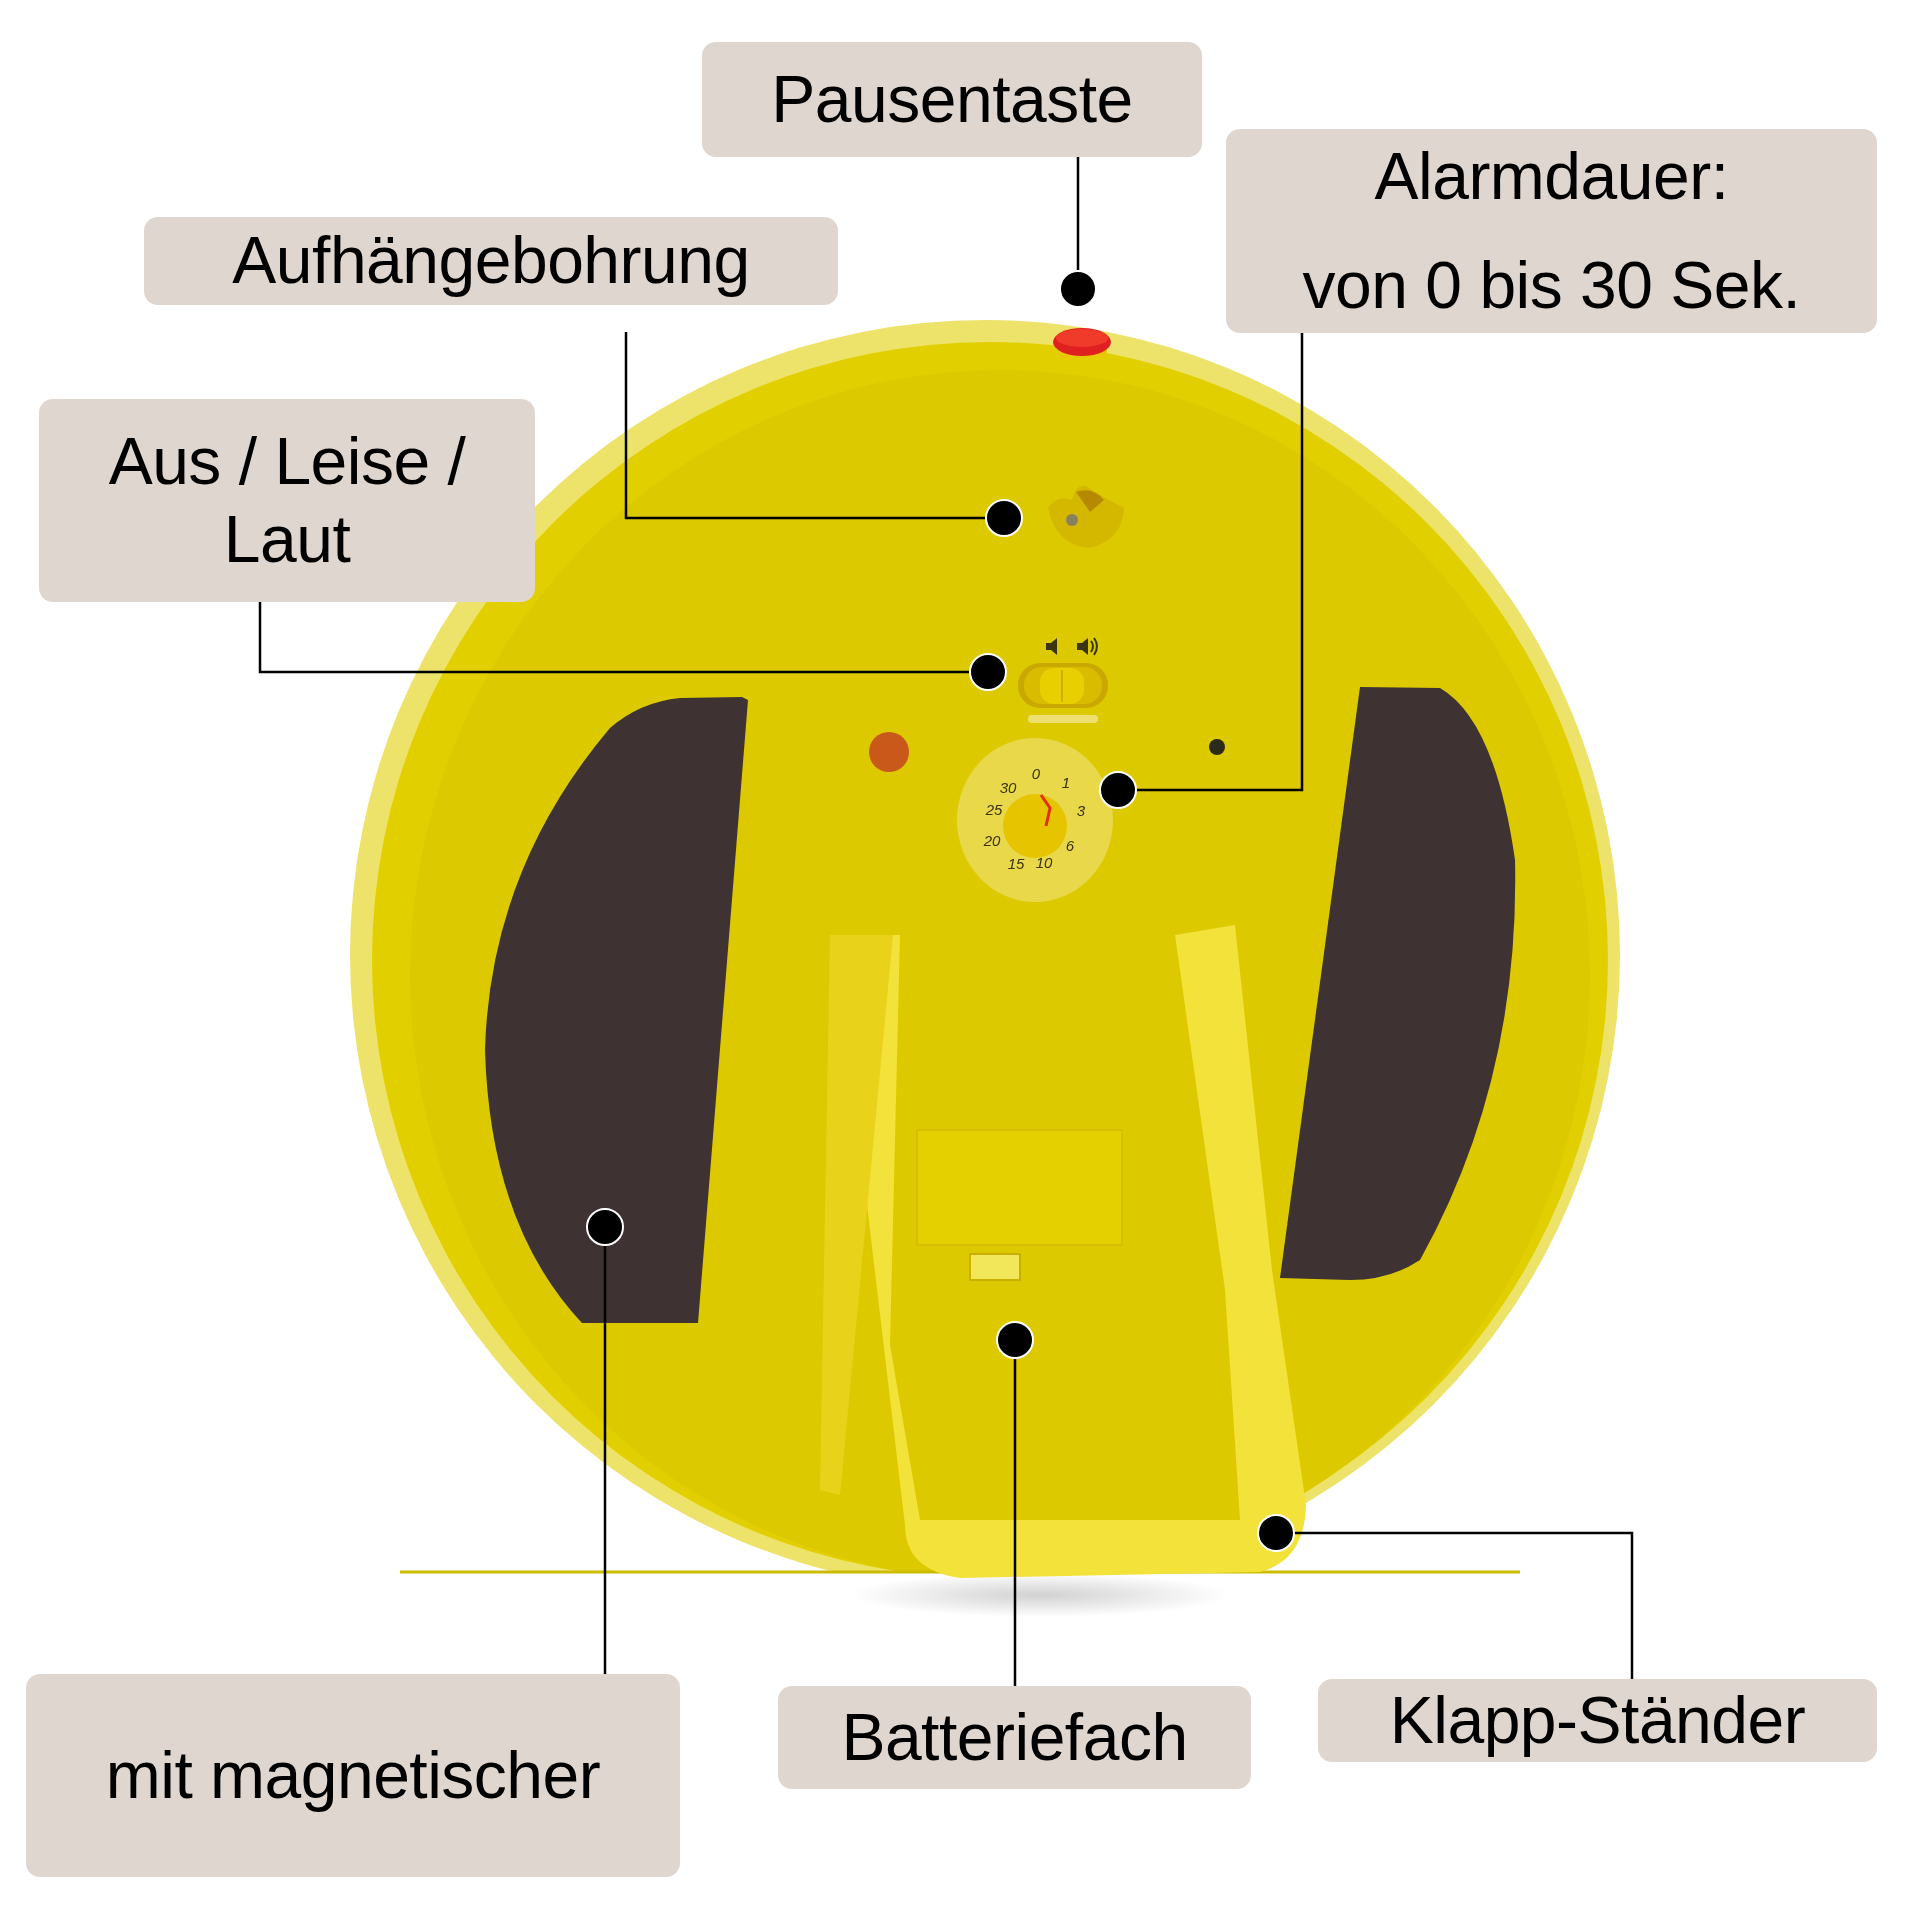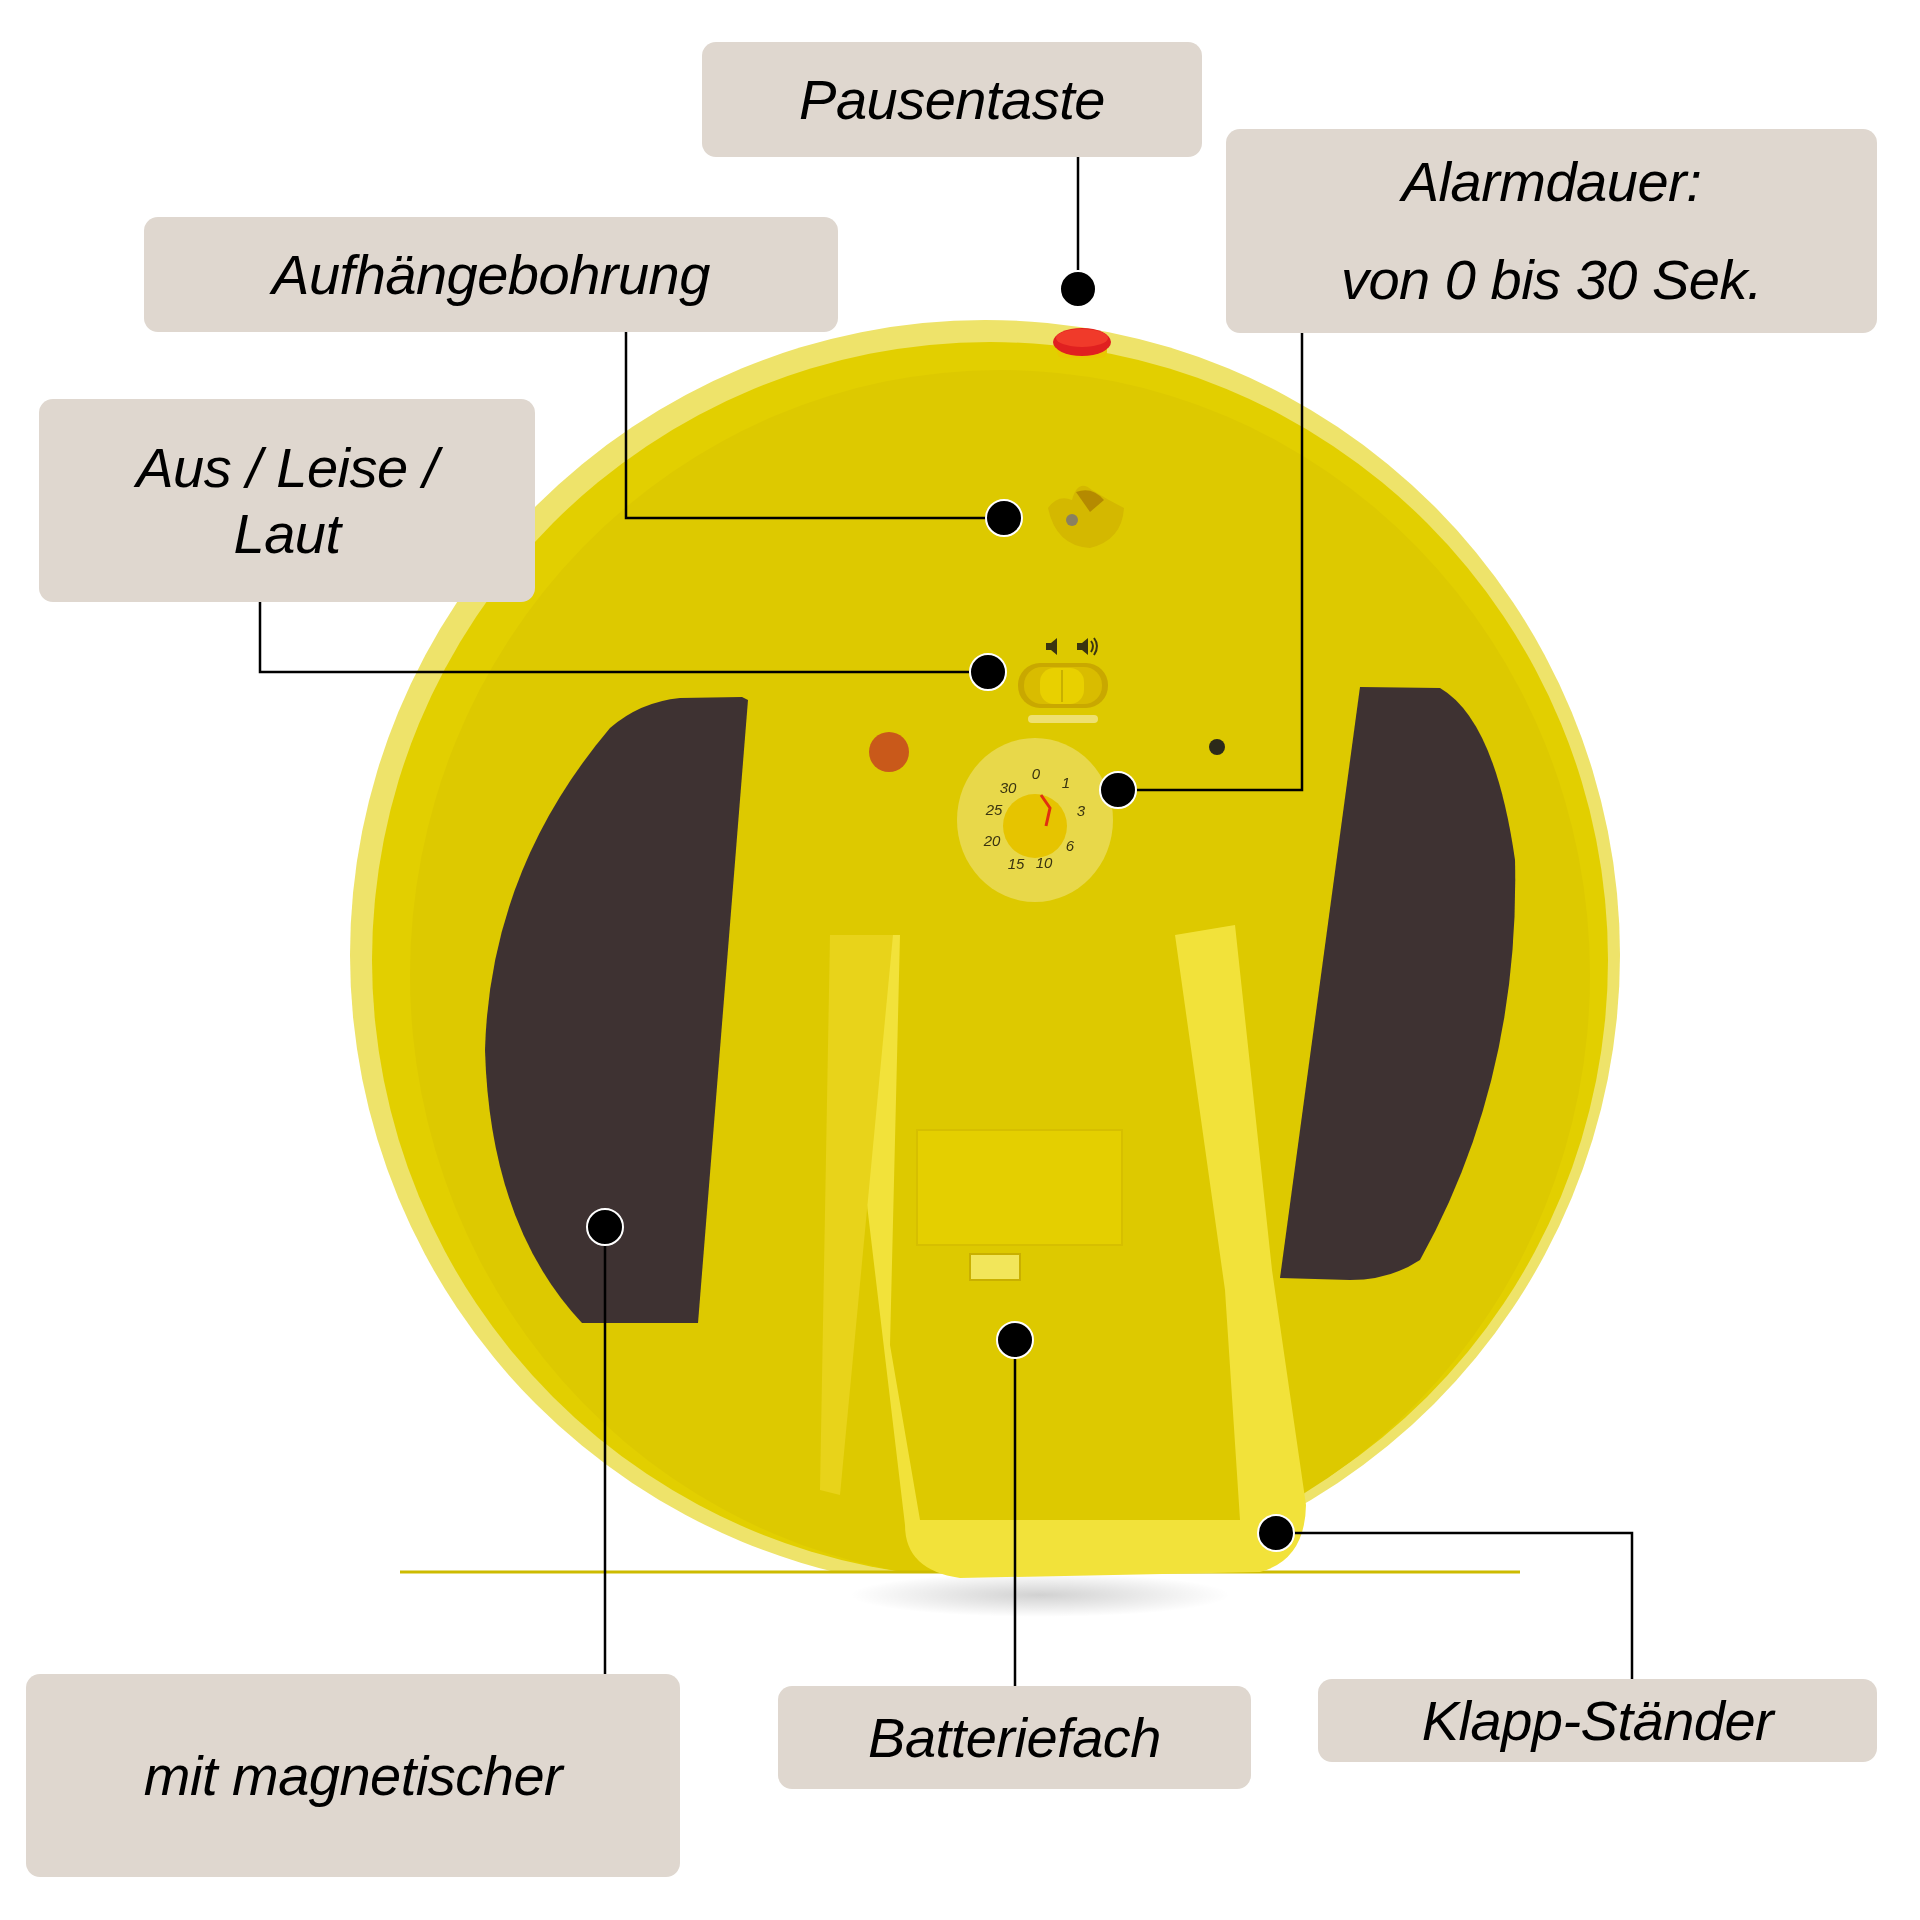--- a/index.html
+++ b/index.html
@@ -1,20 +1,20 @@
 <!DOCTYPE html>
 <html><head>
 <meta charset="utf-8">
 <style>
   html,body{margin:0;padding:0;background:#ffffff;}
   body{width:1920px;height:1920px;position:relative;overflow:hidden;font-family:"Liberation Sans","DejaVu Sans",sans-serif;}
   #scene{position:absolute;left:0;top:0;width:1920px;height:1920px;}
   .label{position:absolute;background:#dfd7cf;border-radius:14px;color:#000;display:flex;align-items:center;justify-content:center;text-align:center;box-sizing:border-box;line-height:1.17;letter-spacing:-0.5px;}
   .label span{display:block;}
-  .f1{font-size:56px;font-style:italic;}
+  .f1{font-size:66px;}
   .dial-num{font-family:"Liberation Sans","DejaVu Sans",sans-serif;font-style:italic;font-size:15px;fill:#3a3410;}
 </style>
 </head>
 <body>
 
 <svg id="scene" viewBox="0 0 1920 1920" xmlns="http://www.w3.org/2000/svg">
   <defs>
     <clipPath id="bodyClip">
       <rect x="0" y="0" width="1920" height="1572"></rect>
     </clipPath>
@@ -109,21 +109,21 @@
     <circle cx="605" cy="1227" r="18" fill="#000" stroke="#fff" stroke-width="2"></circle>
     <circle cx="1015" cy="1340" r="18" fill="#000" stroke="#fff" stroke-width="2"></circle>
     <circle cx="1276" cy="1533" r="18" fill="#000" stroke="#fff" stroke-width="2"></circle>
   </g>
 </svg>
 
 <div class="label f1" style="left:702px;top:42px;width:500px;height:115px;">
   <span>Pausentaste</span>
 </div>
 
-<div class="label f1" style="left:144px;top:217px;width:694px;height:115px;">
+<div class="label f1" style="left:144px;top:217px;width:694px;height:88px;">
   <span>Aufhängebohrung</span>
 </div>
 
 <div class="label f1" style="left:39px;top:399px;width:496px;height:203px;flex-direction:column;">
   <span>Aus / Leise /</span>
   <span>Laut</span>
 </div>
 
 <div class="label f1" style="left:1226px;top:129px;width:651px;height:204px;flex-direction:column;gap:32px;">
   <span>Alarmdauer:</span>

